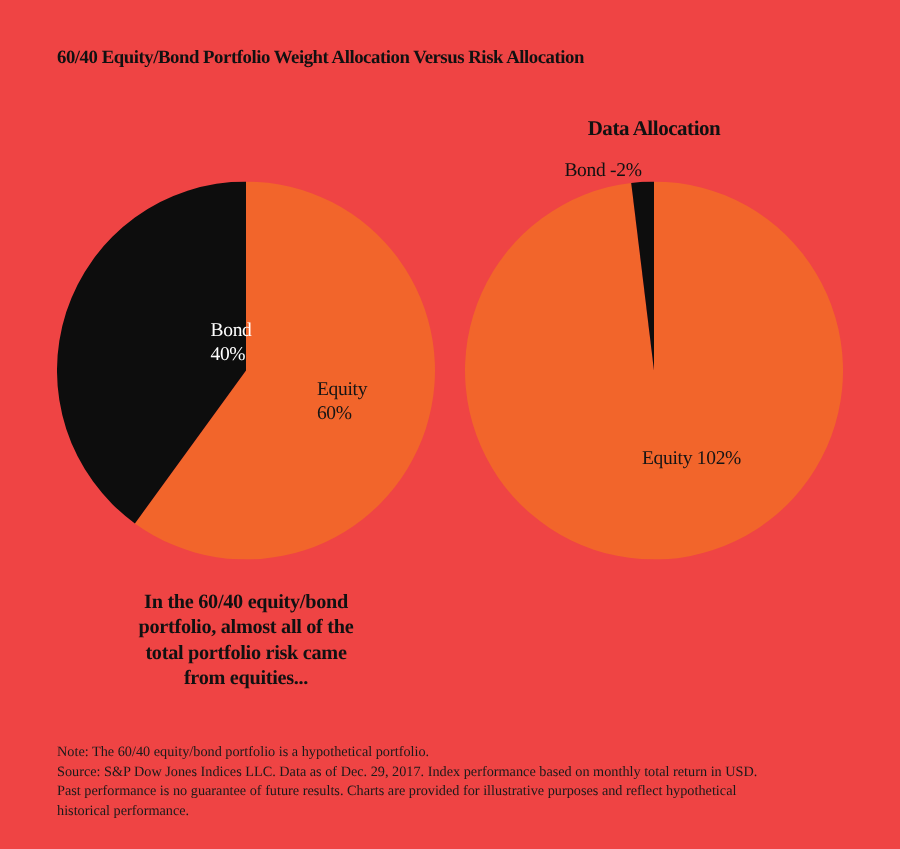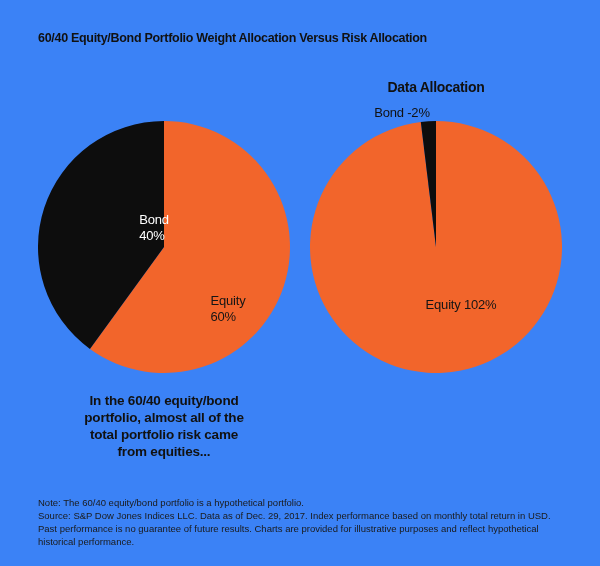--- a/index.html
+++ b/index.html
@@ -1,28 +1,28 @@
 <!DOCTYPE html>
 <html><head>
 <meta charset="utf-8">
 <style>
   html,body{margin:0;padding:0;background:#ffffff;}
-  .figure{position:relative;width:600px;height:566px;background:#3b82f6;overflow:hidden;
-          font-family:Liberation Sans, sans-serif;color:#111111;}
+  .figure{position:relative;width:600px;height:566px;background:#ef4444;overflow:hidden;
+          font-family:Liberation Serif, serif;color:#111111;}
   .title{position:absolute;left:38px;top:31px;font-size:12.5px;font-weight:700;letter-spacing:-0.3px;white-space:nowrap;}
   .chart-title{position:absolute;top:79px;width:252px;text-align:center;font-size:14px;font-weight:700;letter-spacing:-0.3px;}
   .chart-title.weight{left:38px;}
   .chart-title.risk{left:310px;}
   svg.pie{position:absolute;top:121px;width:252px;height:252px;}
   #pie-weight{left:38px;}
   #pie-risk{left:310px;}
   .plabel{position:absolute;transform:translate(-50%,-50%);font-size:13px;line-height:16px;
           text-align:left;white-space:pre-line;letter-spacing:-0.2px;}
   .plabel.weight-bond{left:122px;top:228px;margin-left:32px;}
-  .plabel.weight-equity{left:228px;top:267px;margin-top:42px;}
+  .plabel.weight-equity{left:228px;top:267px;}
   .plabel.risk-equity{left:444px;top:305px;padding-left:34px;}
   .plabel.risk-bond{left:402px;top:113px;}
   .caption{position:absolute;top:392px;width:252px;text-align:center;font-size:13.5px;font-weight:700;
            line-height:17px;white-space:pre-line;letter-spacing:-0.2px;}
   .caption.weight{left:38px;}
   .caption.risk{left:310px;}
   .footnote{position:absolute;left:38px;top:496px;font-size:9.5px;line-height:13px;white-space:pre;color:#1a1a1a;}
 </style>
 </head>
 <body>

